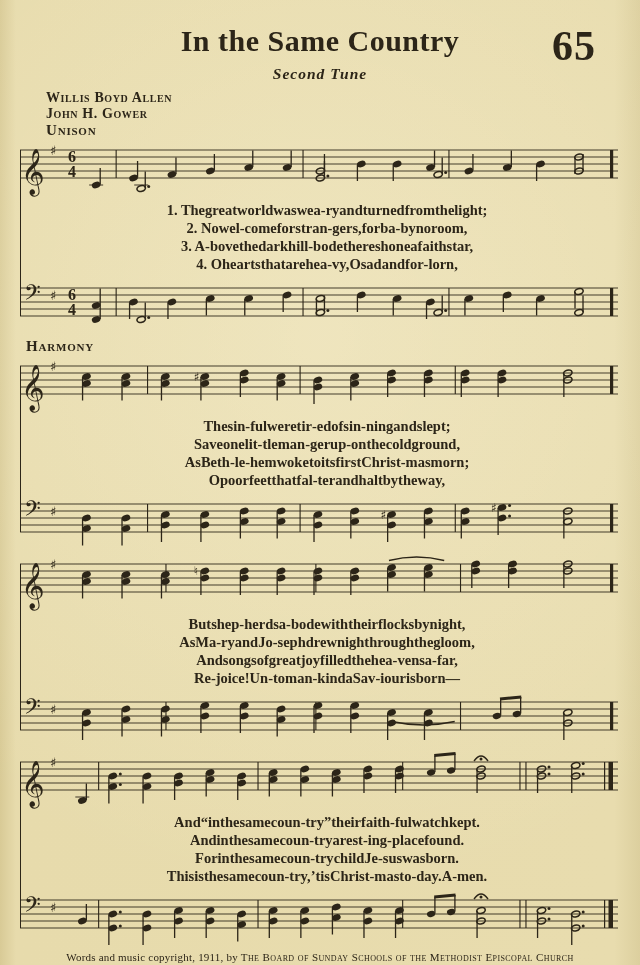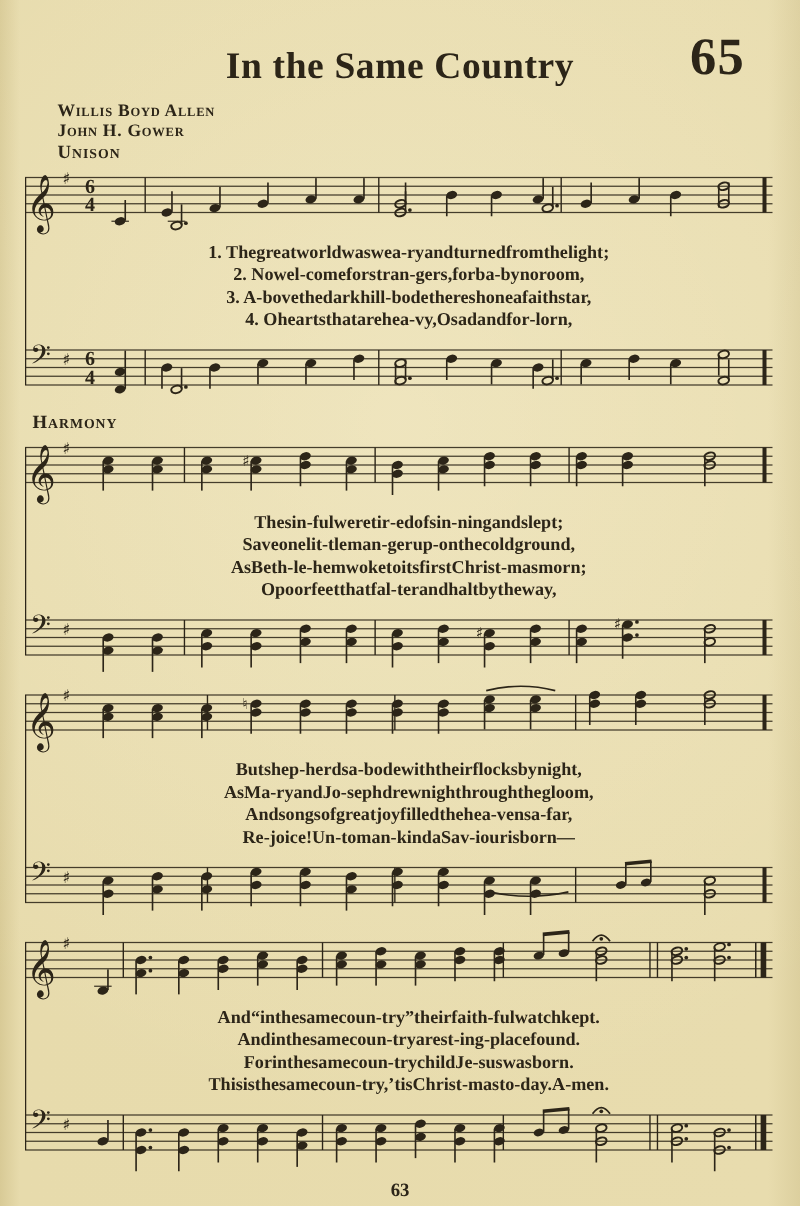--- a/index.html
+++ b/index.html
@@ -12,21 +12,21 @@
     font-family:"Liberation Serif", serif;
     color:#2c2518;
   }
   .page{position:relative;width:640px;height:965px;}
   .header{position:relative;padding-top:24px;}
   .hymn-number{
     position:absolute;right:44px;top:22px;
     font-size:42px;font-weight:bold;letter-spacing:1px;
   }
   .title{
-    margin:12px;text-align:center;font-size:30px;font-weight:bold;
+    margin:0;text-align:center;font-size:30px;font-weight:bold;
     letter-spacing:.5px;
   }
   .subtitle{
     margin-top:7px;text-align:center;font-style:italic;font-size:15.5px;
     letter-spacing:1px;font-weight:bold;
   }
   .credits{
     display:flex;justify-content:space-between;
     margin:7px 46px 0 46px;
     font-variant:small-caps;font-size:14px;letter-spacing:.6px;font-weight:bold;flex-direction:column;
@@ -56,20 +56,21 @@
   .pagenum{margin-top:5px;text-align:center;font-size:15px;font-weight:bold;}
 </style>
 </head>
 <body>
 
 <div class="page">
 
   <div class="header">
     <div class="hymn-number">65</div>
     <h1 class="title">In the Same Country</h1>
+    <div class="subtitle">Second Tune</div>
     <div class="credits">
       <span>Willis Boyd Allen</span>
       <span>John H. Gower</span>
     </div>
   </div>
 
   <div class="system">
     <div class="part-label">Unison</div>
     <div class="music-wrap">
       <svg class="staff" viewBox="0 0 600 60">
@@ -808,15 +809,18 @@
           <rect x="516.91" y="23" width="1.3" height="27" fill="#2c2518"></rect>
           <ellipse cx="555.7" cy="26" rx="4.3" ry="2.9" fill="none" stroke="#2c2518" stroke-width="1.6" transform="rotate(-15 555.7 26)"></ellipse>
           <circle cx="563.2" cy="24" r="1.5" fill="#2c2518"></circle>
           <ellipse cx="555.7" cy="40" rx="4.3" ry="2.9" fill="none" stroke="#2c2518" stroke-width="1.6" transform="rotate(-15 555.7 40)"></ellipse>
           <circle cx="563.2" cy="38" r="1.5" fill="#2c2518"></circle>
           <rect x="551.1" y="26.5" width="1.3" height="30.5" fill="#2c2518"></rect>
         </svg>
     </div>
   </div>
 
+  <div class="footer">
+    <span>Words and music copyright, 1911, by </span><span class="org">The Board of Sunday Schools of the Methodist Episcopal Church</span>
+  </div>
   <div class="pagenum">63</div>
 
 </div>
 
 </body></html>

